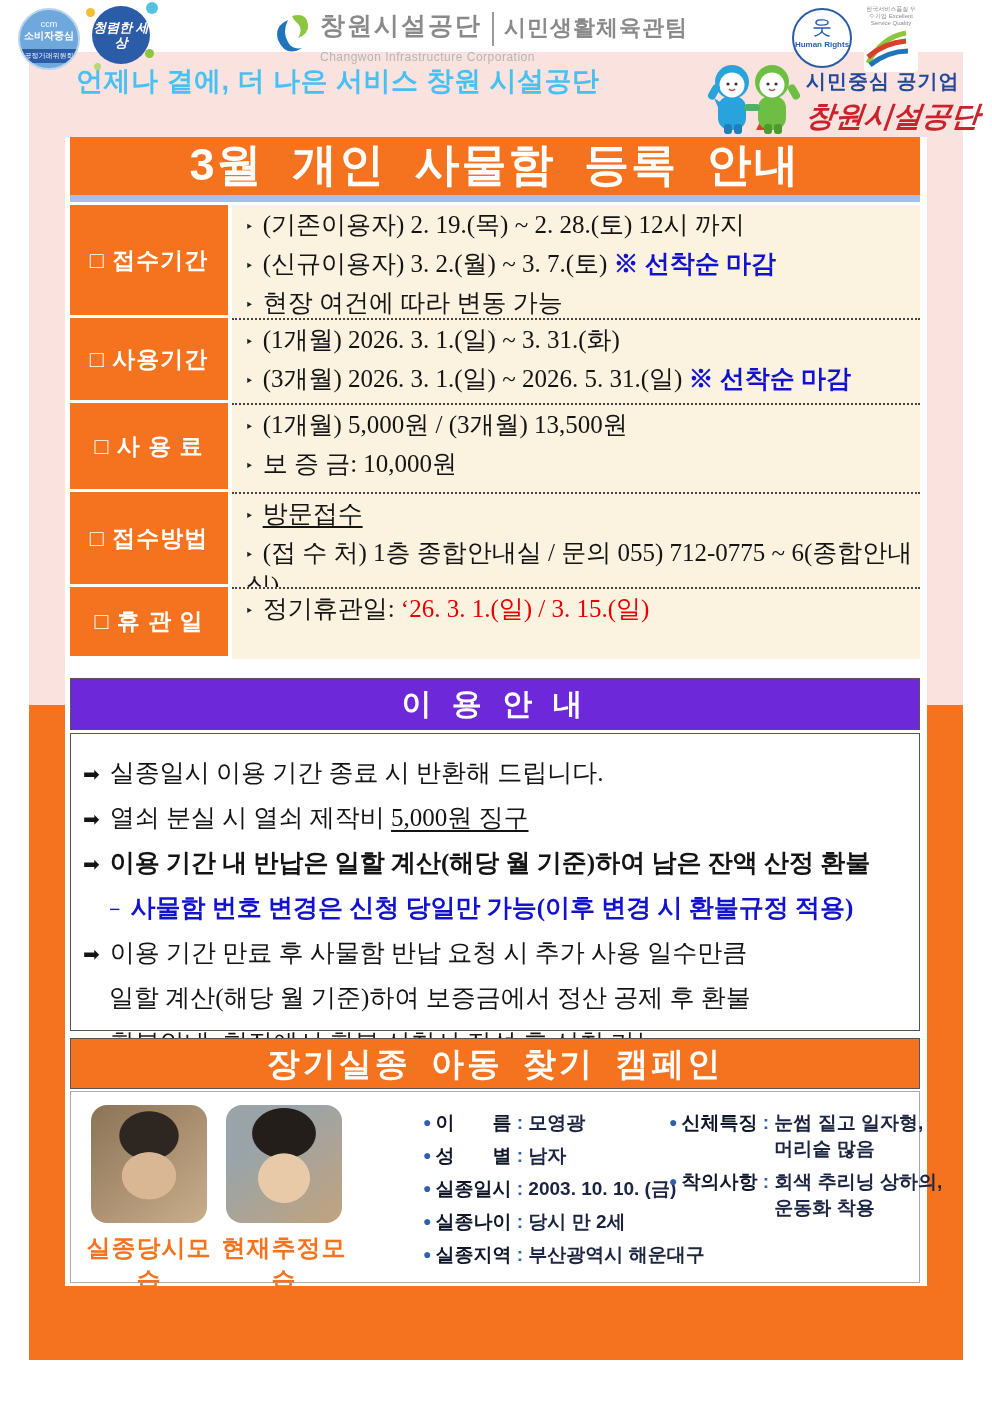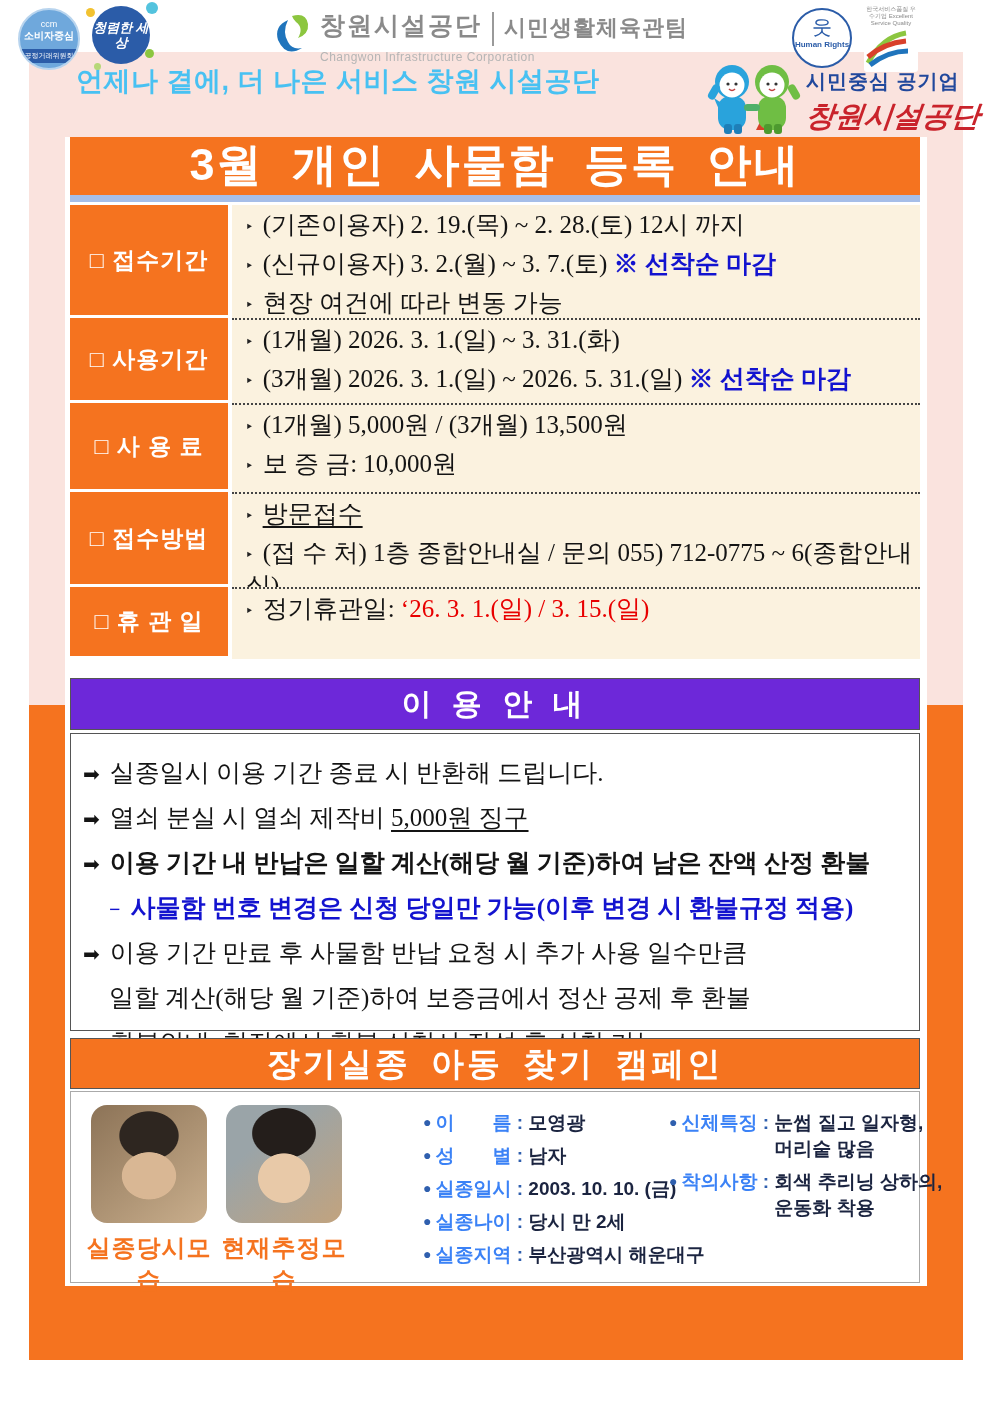--- a/index.html
+++ b/index.html
@@ -72,21 +72,21 @@
       linear-gradient(140deg,#9AA4A8 30%,#C2A37E);}
   .caption{position:absolute;top:140px;width:130px;text-align:center;color:#F5731F;
            font-family:"Liberation Sans",sans-serif;font-weight:bold;font-size:24px;letter-spacing:1px;}
   .cap1{left:13px;} .cap2{left:148px;}
   .info-col{position:absolute;top:18px;font-family:"Liberation Sans",sans-serif;
             font-weight:bold;font-size:19px;color:#1B2440;}
   #info-left{left:352px;width:240px;}
   #info-right{left:598px;width:245px;}
   .c-row{margin-bottom:7px;white-space:nowrap;}
   .dot{color:#2F5FAE;margin-right:4px;font-size:14px;vertical-align:2px;}
-  .c-label{color:#3b82f6;text-align:center;}
+  .c-label{color:#0f172a;text-align:center;}
   .c-colon{color:#2F5FAE;}
   .c-vwrap{display:inline-flex;flex-direction:column;vertical-align:top;}
   
   .f-item{position:absolute;font-family:"Liberation Sans",sans-serif;}
   .ccm{left:18px;top:8px;width:58px;height:58px;border-radius:50%;background:#6FA8DC;
        border:2px solid #B8D4EE;color:#fff;text-align:center;overflow:hidden;}
   .ccm .t1{font-size:9px;margin-top:9px;}
   .ccm .t2{font-size:10px;font-weight:bold;}
   .ccm .t3{font-size:7px;background:#2B5CA8;margin-top:6px;padding:2px 0;}
   .integrity{left:92px;top:6px;width:58px;height:58px;border-radius:50%;background:#2B5CA8;

